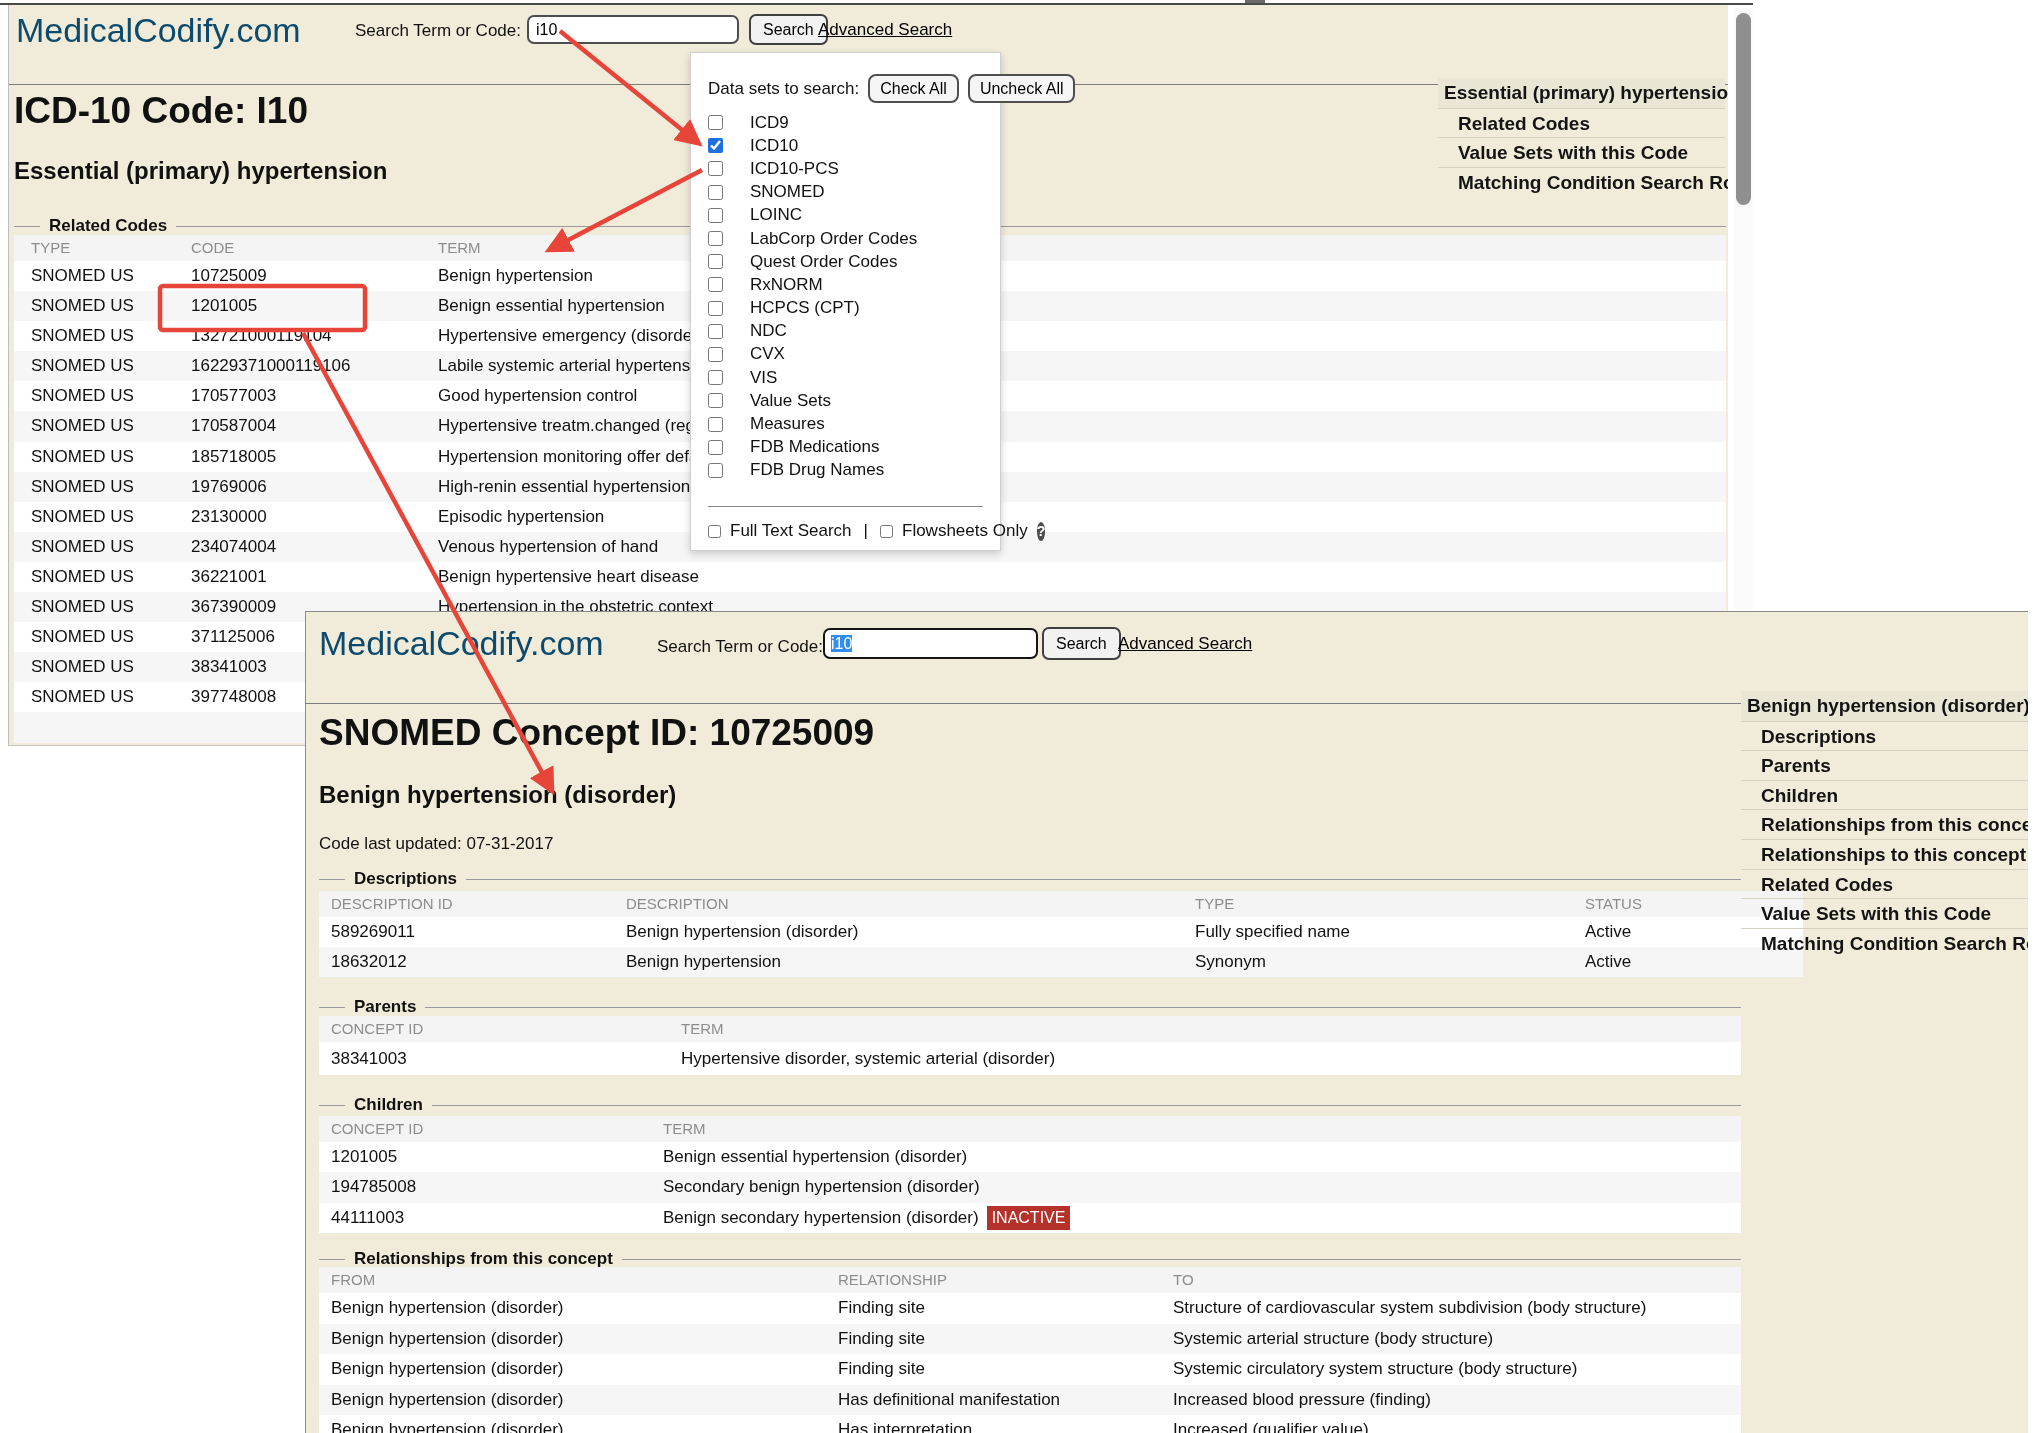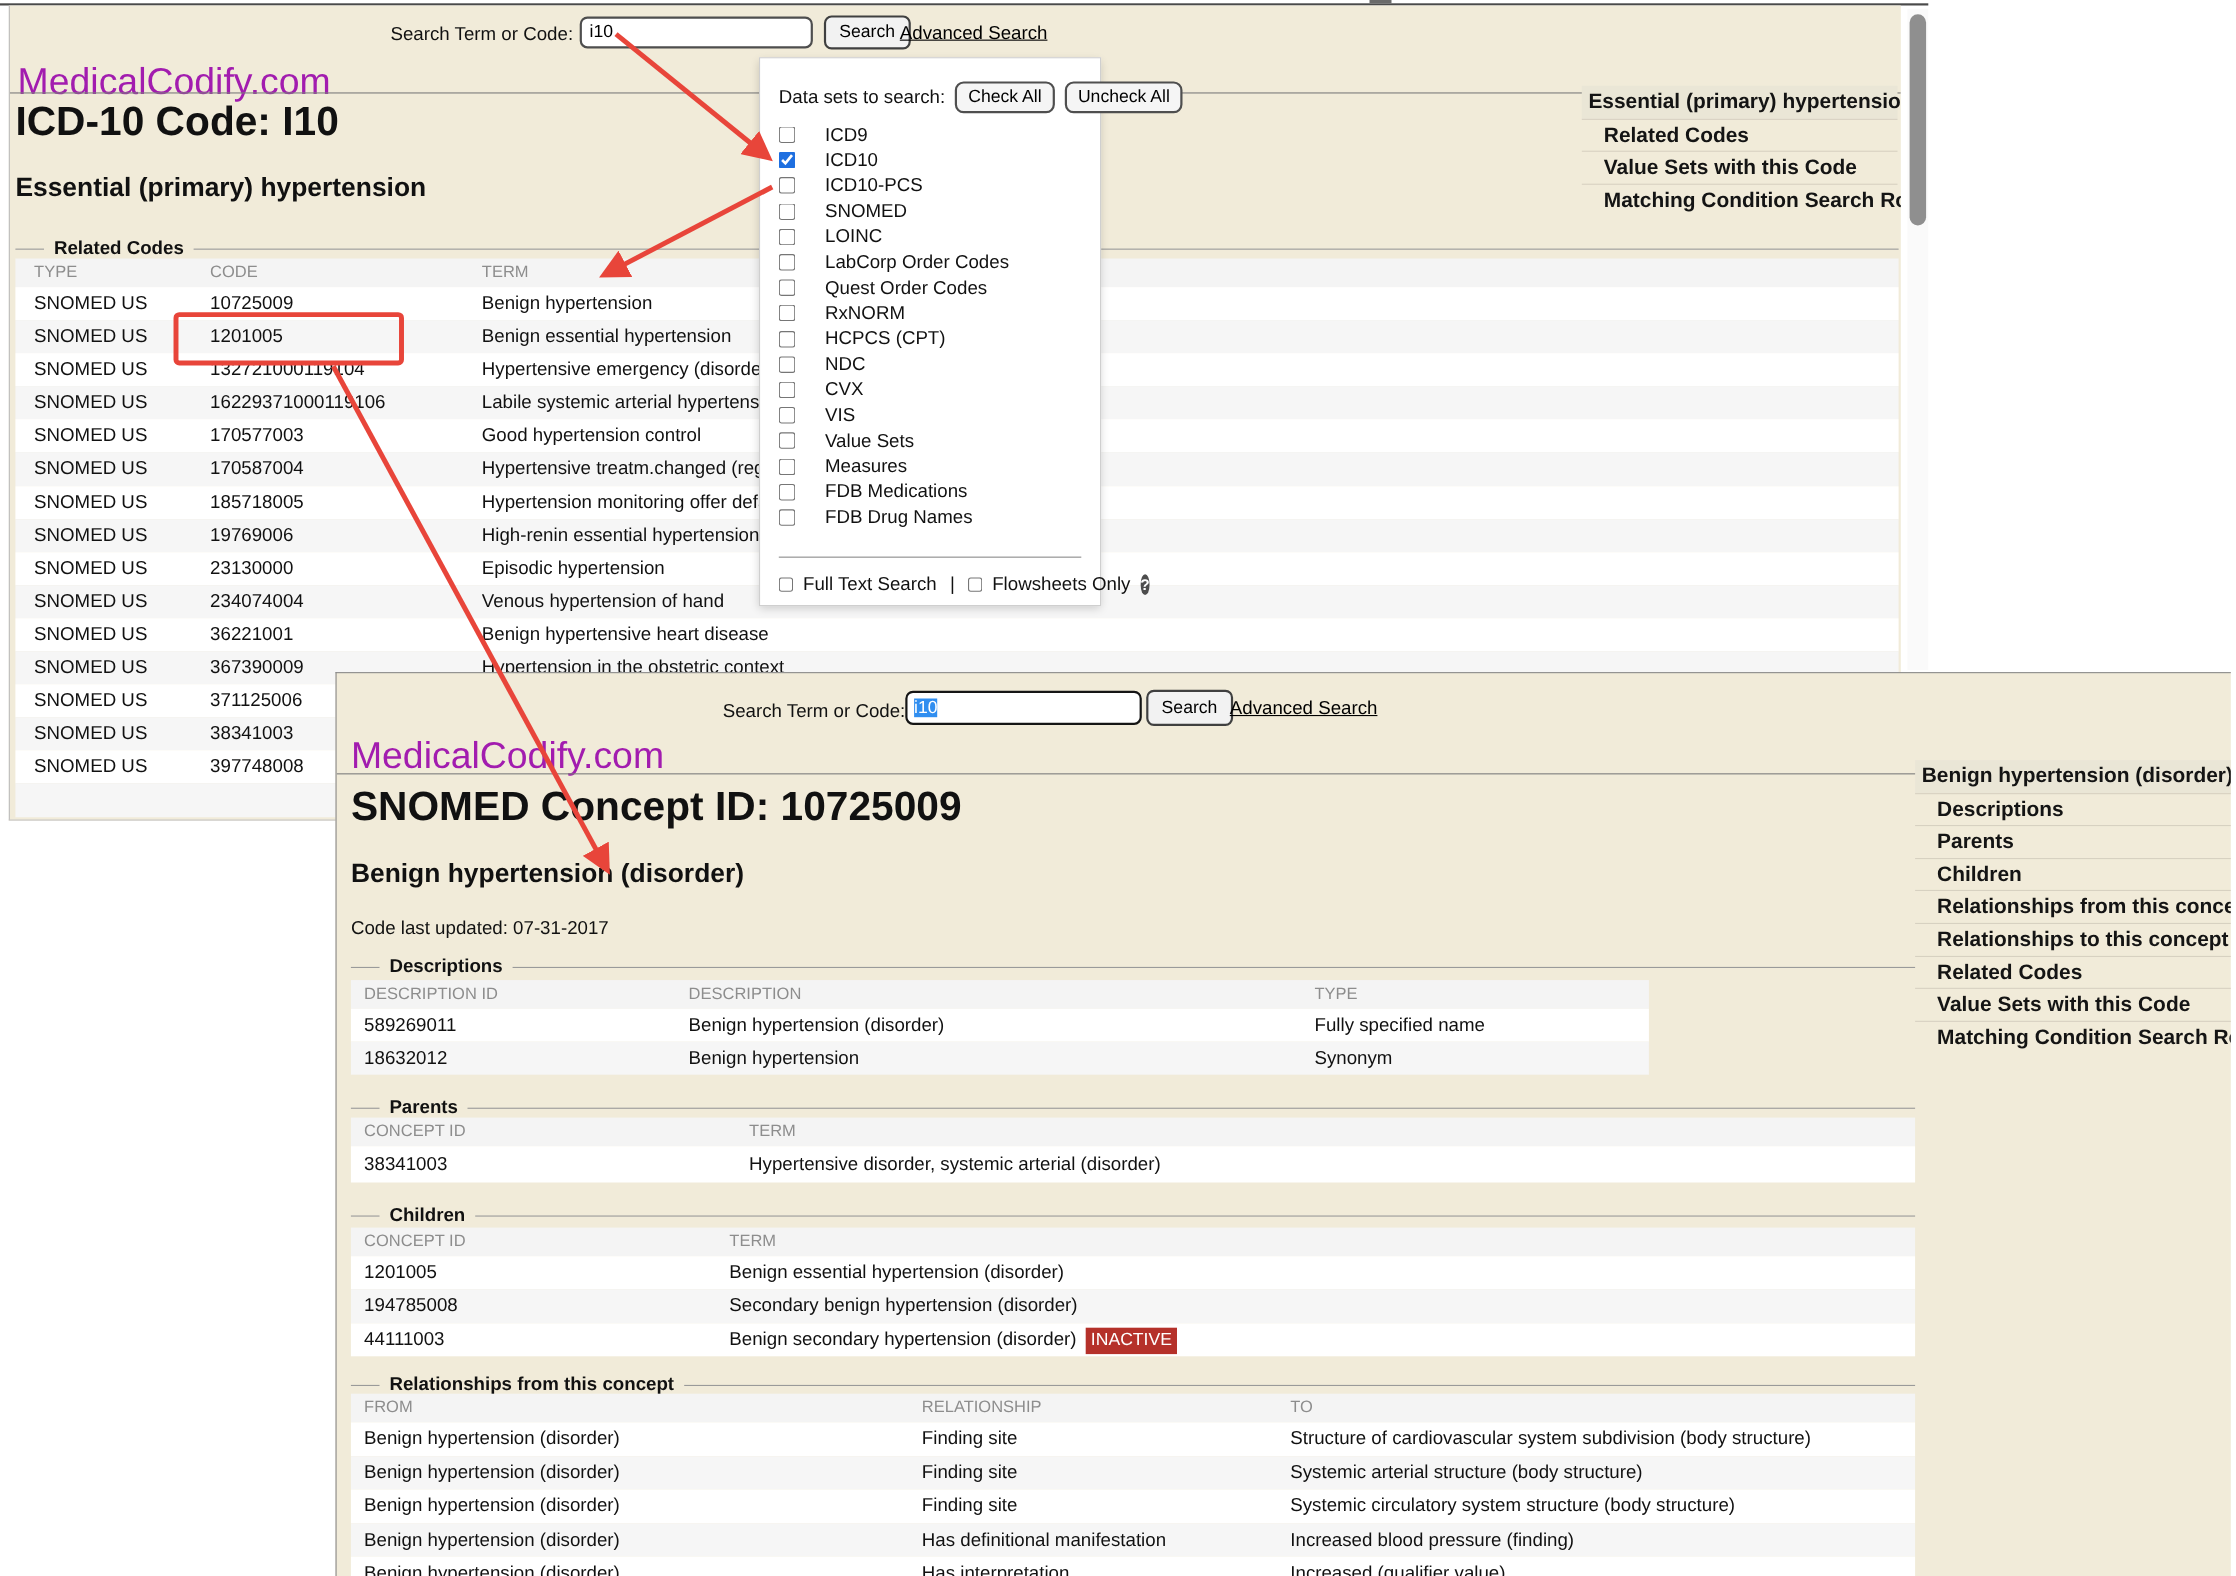--- a/index.html
+++ b/index.html
@@ -10,21 +10,21 @@
   .chrome-line { position:absolute; left:0; top:3px; width:1753px; height:2px; background:#4a4a4a; z-index:0; }
   .tab-stub { position:absolute; left:1245px; top:0; width:20px; height:3px; background:#6a6a6a; z-index:0; }
 
   .scrollbar { position:absolute; left:1734px; top:8px; width:19px; height:601px; background:#fafafa; z-index:2; }
   .scroll-thumb { position:absolute; left:2px; top:5px; width:15px; height:192px; background:#8f8f8f; border-radius:8px; }
 
   .win { position:absolute; background:#f1ebd9; }
   .win1 { left:8px; top:5px; width:1720px; height:741px; border-left:1px solid #bdbdbd; border-bottom:1px solid #c6c6c6; z-index:1; overflow:hidden; }
   .win2 { left:305px; top:611px; width:1723px; height:822px; border-top:1px solid #8a8a8a; border-left:1px solid #8a8a8a; z-index:20; overflow:hidden; }
 
-  .logo { position:absolute; font-size:34px; color:#a21caf; white-space:nowrap;margin-top:44px; }
+  .logo { position:absolute; font-size:34px; color:#0c4a6e; white-space:nowrap; }
   .search-label { position:absolute; font-size:17px; white-space:nowrap; }
   .text-input { position:absolute; height:29px; width:212px; border:2px solid #4e4e4e; border-radius:7px;
     background:#fff; font-size:16px; padding:0 7px; font-family:inherit; outline:none; }
   .fake-input { position:absolute; height:31px; width:215px; border:2.5px solid #151515; border-radius:7px;
     background:#fff; font-size:16px; padding:1px 6px; line-height:25px; }
   .sel-text { background:#308ef0; color:#fff; }
   .btn { position:absolute; height:31px; border:2px solid #404040; border-radius:7px; background:#f2f2f2;
     font-size:16px; padding:0 12px; font-family:inherit; white-space:nowrap; }
   .link { position:absolute; font-size:17px; text-decoration:underline; color:#000; white-space:nowrap; cursor:pointer; }
   .sep { position:absolute; left:0; right:0; border-top:1px solid #7d7d7d; }
@@ -42,21 +42,21 @@
   .tr { display:grid; height:30px; line-height:30px; white-space:nowrap; overflow:hidden; background:#fff; }
   .tr.alt { background:#f6f6f6; }
   .tr.th { background:#f4f4f4; color:#8d8d8d; font-size:15px; height:26px; line-height:26px; font-weight:normal; }
   .td { overflow:hidden; white-space:nowrap; }
 
   .t1 { left:5px; top:230px; width:1712px; }
   .t1 .tr { grid-template-columns:177px 247px 1fr; height:30.1px; line-height:30.1px; }
   .t1 .tr.th { height:26px; line-height:26px; }
   .t1 .td:first-child { padding-left:17px; }
 
-  .tdesc { left:13px; top:279px; width:1180px; }
+  .tdesc { left:13px; top:279px; width:1484px; }
   .tdesc .tr { grid-template-columns:307px 569px 390px 1fr; }
   .tdesc .td:first-child { padding-left:12px; }
 
   .tpar { left:13px; top:404px; width:1422px; }
   .tpar .tr { grid-template-columns:362px 1fr; }
   .tpar .tr.data { height:33px; line-height:33px; }
   .tpar .td:first-child { padding-left:12px; }
 
   .tchild { left:13px; top:504px; width:1422px; }
   .tchild .tr { grid-template-columns:344px 1fr; height:30.4px; line-height:30.4px; }

